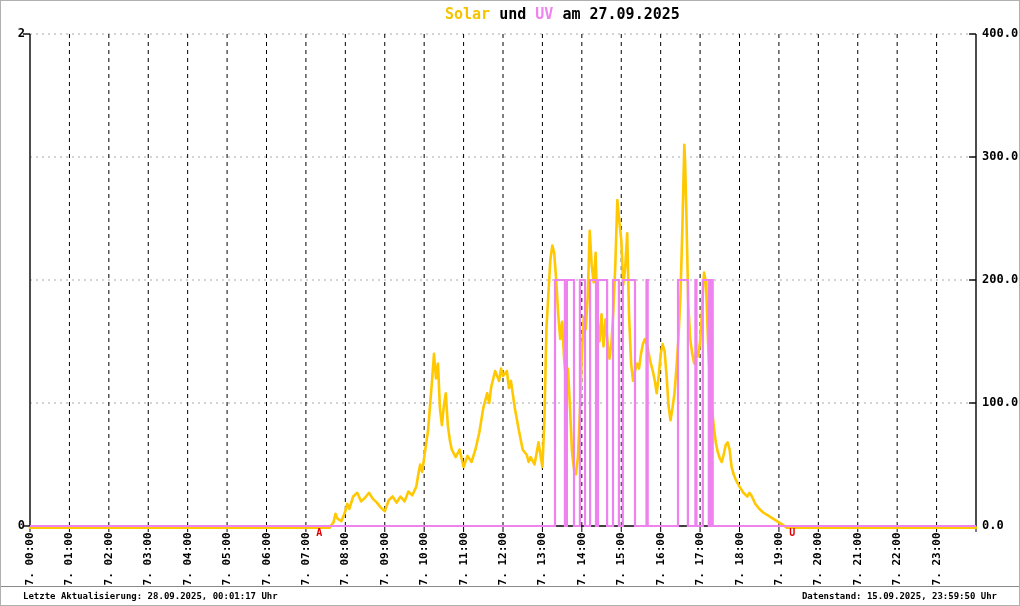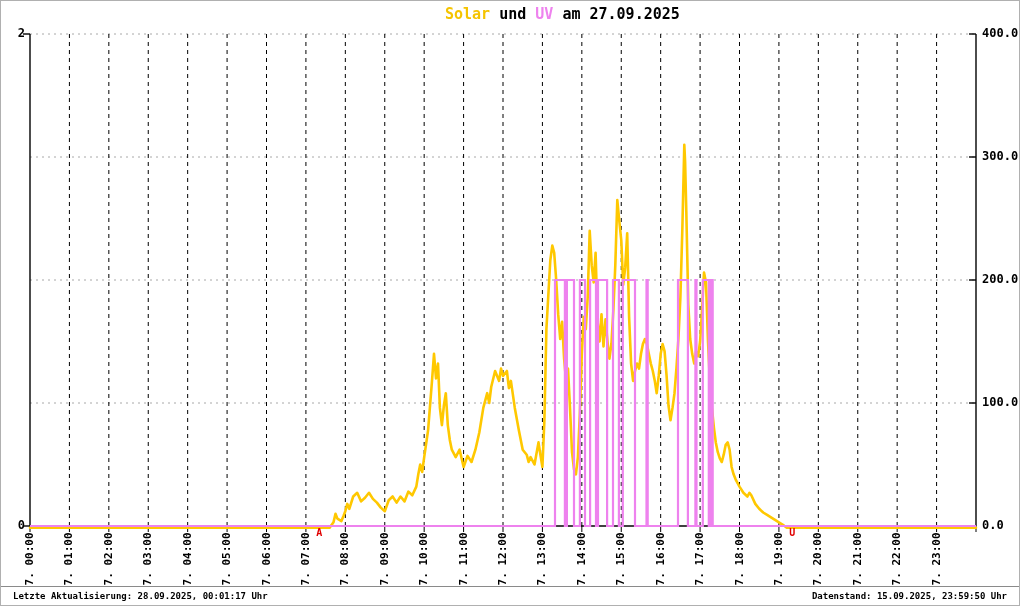--- a/index.html
+++ b/index.html
@@ -24,21 +24,21 @@
   .x-label{
     position:absolute;font-size:11px;font-weight:bold;color:#000;white-space:nowrap;
     width:62px;transform:rotate(-90deg);transform-origin:top left;text-align:left;
   }
   .sun-marker{
     position:absolute;font-size:10px;font-weight:bold;color:#e00000;line-height:10px;
   }
   .status-bar{
     position:absolute;left:0;right:0;bottom:0;height:19px;background:#fff;
     border-top:1px solid #8a8a8a;display:flex;justify-content:space-between;
-    align-items:center;padding:0 12px;box-sizing:border-box;
+    align-items:center;padding:0 22px;box-sizing:border-box;
     font-size:9px;font-weight:bold;color:#000;white-space:nowrap;
   }
 </style>
 </head>
 <body>
 
 <div class="screen">
 
   <div class="chart-area">
     <svg id="chart-svg" width="1020" height="587" viewBox="0 0 1020 587">

